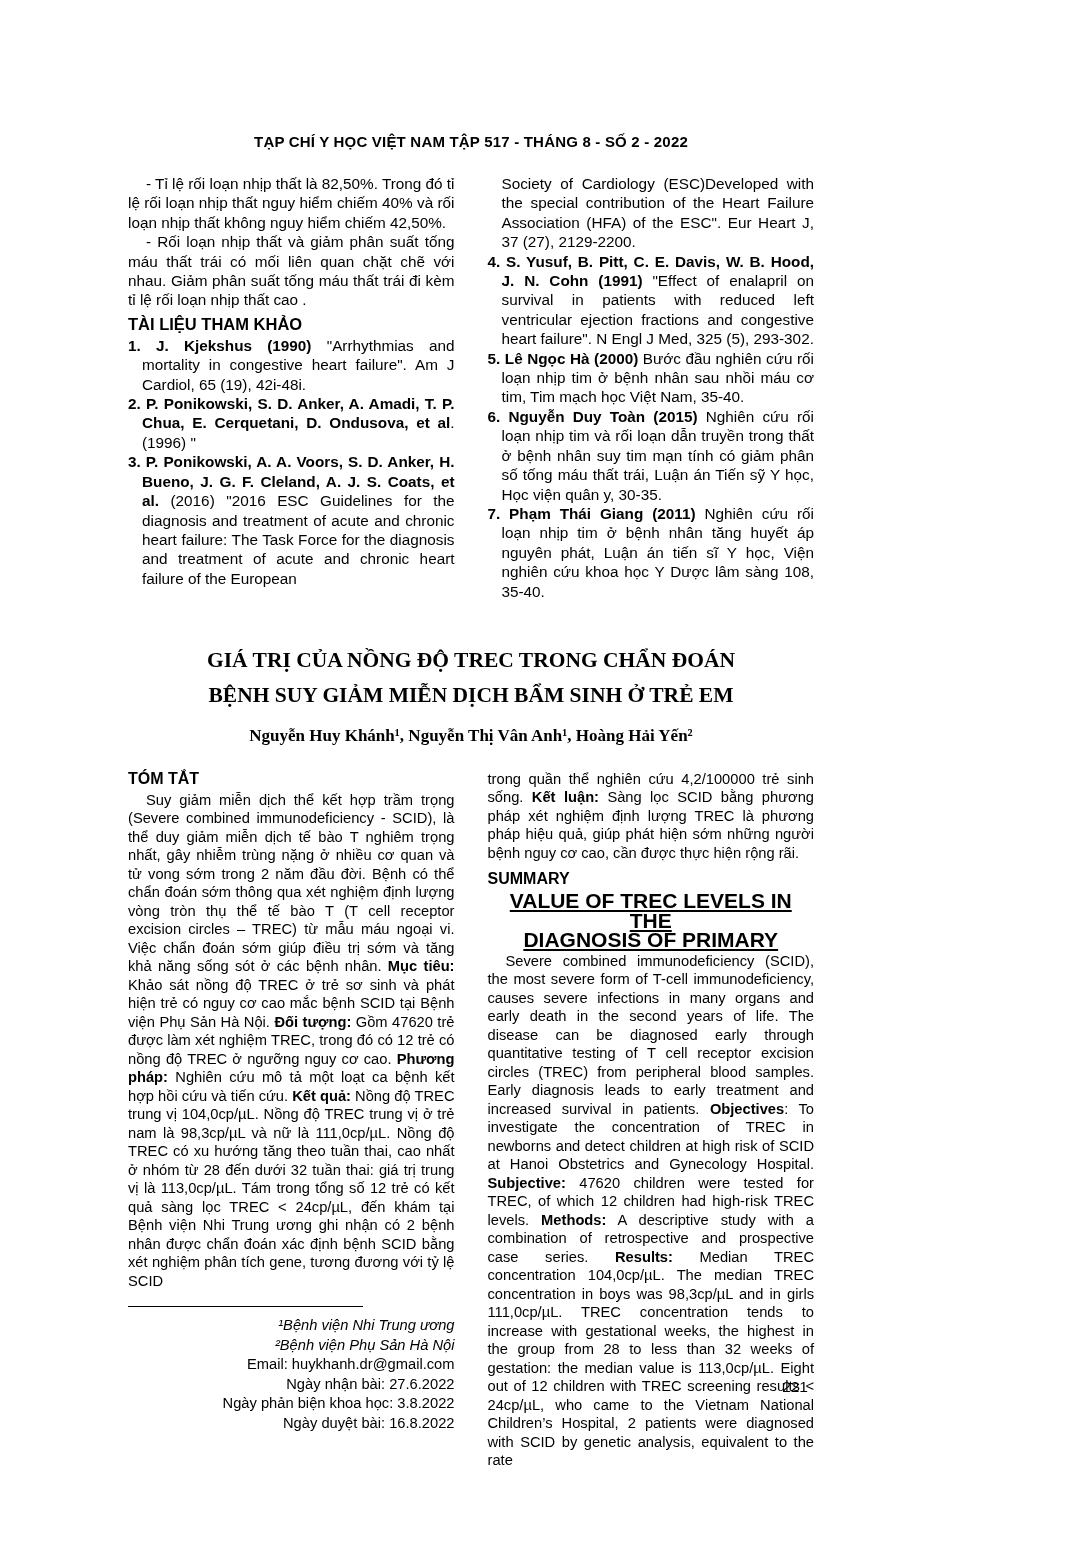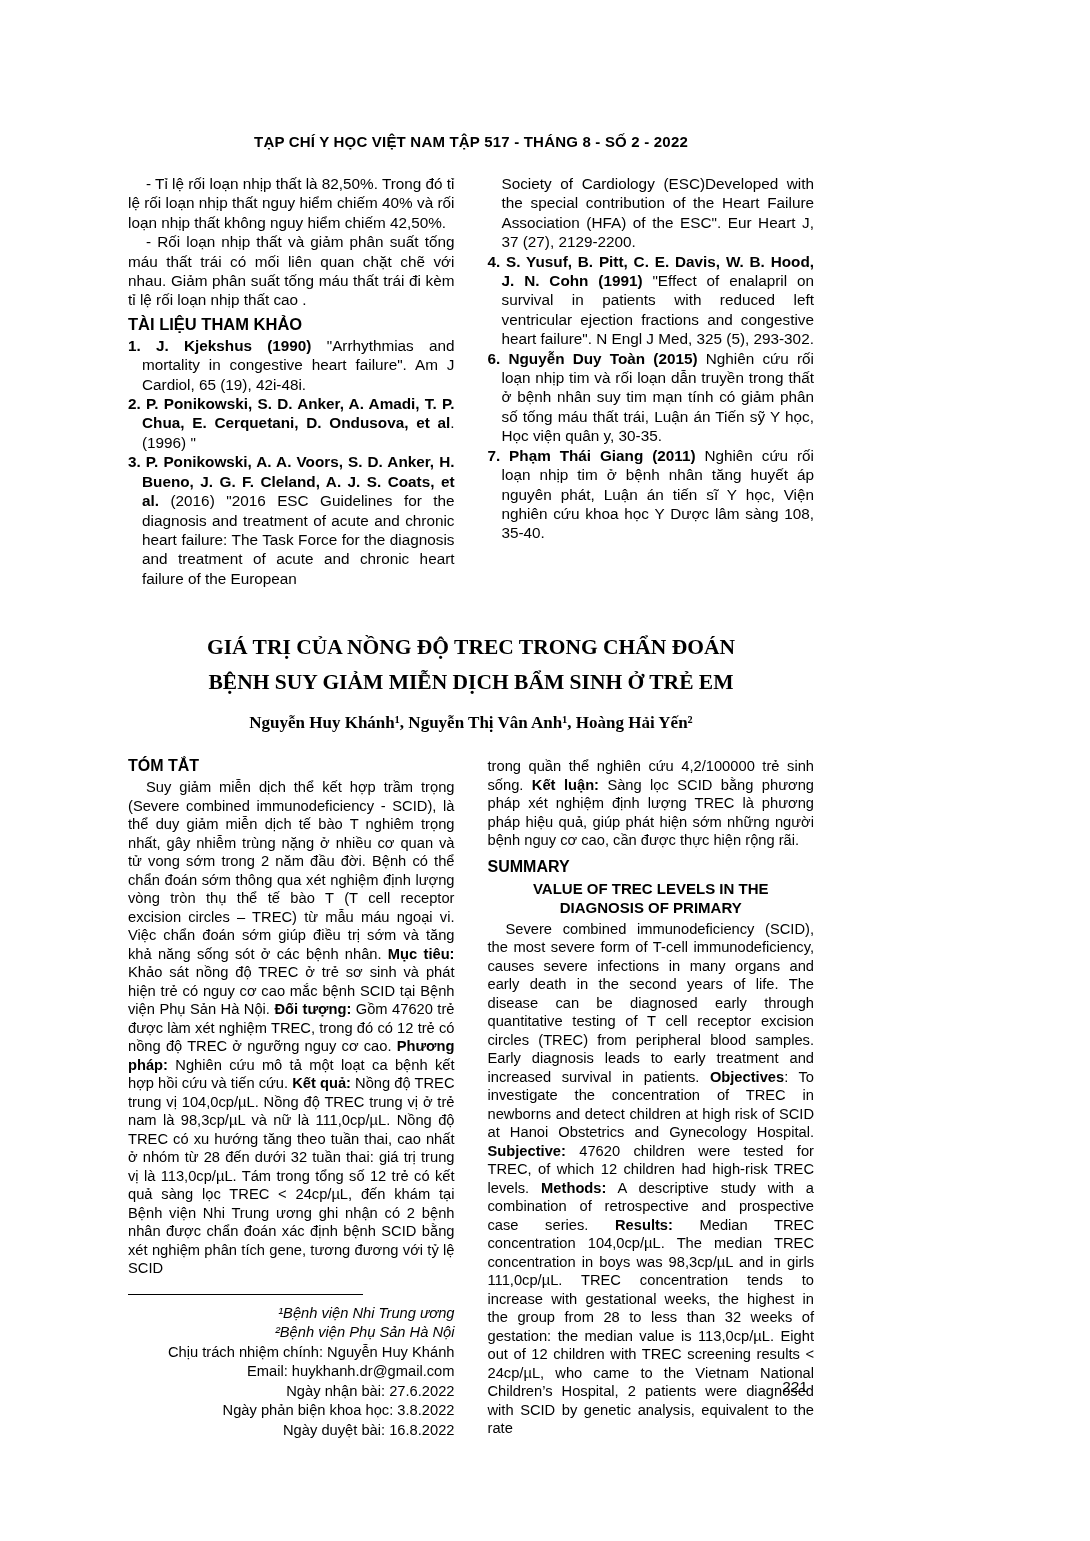--- a/index.html
+++ b/index.html
@@ -89,23 +89,24 @@
     margin:0;
     text-align:justify;
     font-size:14.7px;
     line-height:18.5px;
   }
   .indent-first { text-indent:18px; }
 
   .summary-title {
     text-align:center;
     font-weight:bold;
-    font-size:15px;
+    font-size:21px;
     line-height:19.5px;
     margin:2px 0 2px;
+    text-decoration:underline;
   }
 
   .footnotes {
     margin-top:16px;
     font-size:14.7px;
     line-height:19.5px;
     text-align:right;
   }
   .fn-rule {
     width:235px;
@@ -132,40 +133,40 @@
       <p class="para">- Tỉ lệ rối loạn nhịp thất là 82,50%. Trong đó tỉ lệ rối loạn nhịp thất nguy hiểm chiếm 40% và rối loạn nhịp thất không nguy hiểm chiếm 42,50%.</p>
       <p class="para">- Rối loạn nhịp thất và giảm phân suất tống máu thất trái có mối liên quan chặt chẽ với nhau. Giảm phân suất tống máu thất trái đi kèm tỉ lệ rối loạn nhịp thất cao .</p>
       <div class="refs-heading">TÀI LIỆU THAM KHẢO</div>
       <div class="ref"><span class="b">1. J. Kjekshus (1990)</span><span> "Arrhythmias and mortality in congestive heart failure". Am J Cardiol, 65 (19), 42i-48i.</span></div>
       <div class="ref"><span class="b">2. P. Ponikowski, S. D. Anker, A. Amadi, T. P. Chua, E. Cerquetani, D. Ondusova, et al</span><span>. (1996) "</span></div>
       <div class="ref"><span class="b">3. P. Ponikowski, A. A. Voors, S. D. Anker, H. Bueno, J. G. F. Cleland, A. J. S. Coats, et al.</span><span> (2016) "2016 ESC Guidelines for the diagnosis and treatment of acute and chronic heart failure: The Task Force for the diagnosis and treatment of acute and chronic heart failure of the European</span></div>
     </div>
     <div class="col">
       <div class="ref-cont"><span>Society of Cardiology (ESC)Developed with the special contribution of the Heart Failure Association (HFA) of the ESC". Eur Heart J, 37 (27), 2129-2200.</span></div>
       <div class="ref"><span class="b">4. S. Yusuf, B. Pitt, C. E. Davis, W. B. Hood, J. N. Cohn (1991)</span><span> "Effect of enalapril on survival in patients with reduced left ventricular ejection fractions and congestive heart failure". N Engl J Med, 325 (5), 293-302.</span></div>
+      <div class="ref"><span class="b">5. Lê Ngọc Hà (2000)</span><span> Bước đầu nghiên cứu rối loạn nhịp tim ở bệnh nhân sau nhồi máu cơ tim, Tim mạch học Việt Nam, 35-40.</span></div>
       <div class="ref"><span class="b">6. Nguyễn Duy Toàn (2015)</span><span> Nghiên cứu rối loạn nhịp tim và rối loạn dẫn truyền trong thất ở bệnh nhân suy tim mạn tính có giảm phân số tống máu thất trái, Luận án Tiến sỹ Y học, Học viện quân y, 30-35.</span></div>
       <div class="ref"><span class="b">7. Phạm Thái Giang (2011)</span><span> Nghiên cứu rối loạn nhịp tim ở bệnh nhân tăng huyết áp nguyên phát, Luận án tiến sĩ Y học, Viện nghiên cứu khoa học Y Dược lâm sàng 108, 35-40.</span></div>
     </div>
   </div>
 
   <div class="article-title">
     <div>GIÁ TRỊ CỦA NỒNG ĐỘ TREC TRONG CHẨN ĐOÁN</div>
     <div>BỆNH SUY GIẢM MIỄN DỊCH BẨM SINH Ở TRẺ EM</div>
   </div>
   <div class="authors">Nguyễn Huy Khánh¹, Nguyễn Thị Vân Anh¹, Hoàng Hải Yến²</div>
 
   <div class="cols abstract-section">
     <div class="col">
       <div class="sec-heading">TÓM TẮT</div>
       <p class="abs indent-first"><span>Suy giảm miễn dịch thể kết hợp trầm trọng (Severe combined immunodeficiency - SCID), là thể duy giảm miễn dịch tế bào T nghiêm trọng nhất, gây nhiễm trùng nặng ở nhiều cơ quan và tử vong sớm trong 2 năm đầu đời. Bệnh có thể chẩn đoán sớm thông qua xét nghiệm định lượng vòng tròn thụ thể tế bào T (T cell receptor excision circles – TREC) từ mẫu máu ngoại vi. Việc chẩn đoán sớm giúp điều trị sớm và tăng khả năng sống sót ở các bệnh nhân. </span><span class="b">Mục tiêu:</span><span> Khảo sát nồng độ TREC ở trẻ sơ sinh và phát hiện trẻ có nguy cơ cao mắc bệnh SCID tại Bệnh viện Phụ Sản Hà Nội. </span><span class="b">Đối tượng:</span><span> Gồm 47620 trẻ được làm xét nghiệm TREC, trong đó có 12 trẻ có nồng độ TREC ở ngưỡng nguy cơ cao. </span><span class="b">Phương pháp:</span><span> Nghiên cứu mô tả một loạt ca bệnh kết hợp hồi cứu và tiến cứu. </span><span class="b">Kết quả:</span><span> Nồng độ TREC trung vị 104,0cp/µL. Nồng độ TREC trung vị ở trẻ nam là 98,3cp/µL và nữ là 111,0cp/µL. Nồng độ TREC có xu hướng tăng theo tuần thai, cao nhất ở nhóm từ 28 đến dưới 32 tuần thai: giá trị trung vị là 113,0cp/µL. Tám trong tổng số 12 trẻ có kết quả sàng lọc TREC &lt; 24cp/µL, đến khám tại Bệnh viện Nhi Trung ương ghi nhận có 2 bệnh nhân được chẩn đoán xác định bệnh SCID bằng xét nghiệm phân tích gene, tương đương với tỷ lệ SCID</span></p>
       <div class="footnotes">
         <div class="fn-rule"></div>
         <div class="fn-line"><span class="i">¹Bệnh viện Nhi Trung ương</span></div>
         <div class="fn-line"><span class="i">²Bệnh viện Phụ Sản Hà Nội</span></div>
-        <div class="fn-line"><span>Chịu trách nhiệm chính: Nguyễn Huy Khánh</span></div>
         <div class="fn-line"><span>Email: huykhanh.dr@gmail.com</span></div>
         <div class="fn-line"><span>Ngày nhận bài: 27.6.2022</span></div>
         <div class="fn-line"><span>Ngày phản biện khoa học: 3.8.2022</span></div>
         <div class="fn-line"><span>Ngày duyệt bài: 16.8.2022</span></div>
       </div>
     </div>
     <div class="col">
       <p class="abs"><span>trong quần thể nghiên cứu 4,2/100000 trẻ sinh sống. </span><span class="b">Kết luận:</span><span> Sàng lọc SCID bằng phương pháp xét nghiệm định lượng TREC là phương pháp hiệu quả, giúp phát hiện sớm những người bệnh nguy cơ cao, cần được thực hiện rộng rãi.</span></p>
       <div class="sec-heading summary">SUMMARY</div>
       <div class="summary-title">

